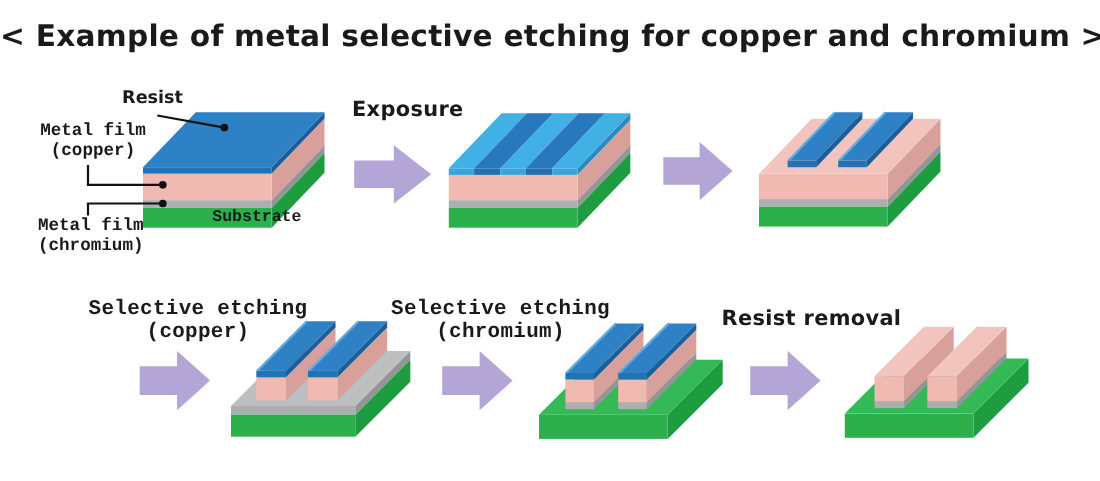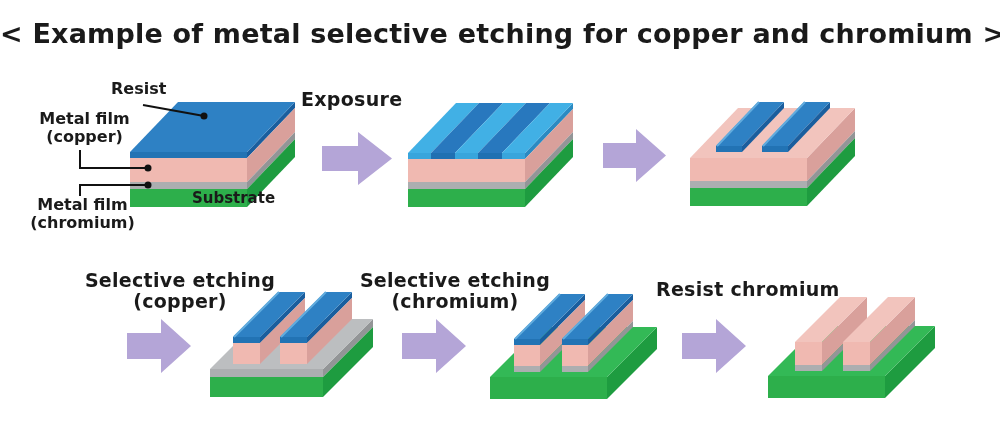--- a/index.html
+++ b/index.html
@@ -1,20 +1,20 @@
 <!DOCTYPE html>
 <html><head>
 <meta charset="utf-8">
 <style>
   html,body{margin:0;padding:0;background:#ffffff;}
   .canvas{position:relative;width:1000px;height:437px;background:#ffffff;overflow:hidden;
           font-family:"DejaVu Sans","Liberation Sans",sans-serif;}
   .layer-svg{position:absolute;left:0;top:0;}
   .lbl{position:absolute;color:#1a1a1a;font-weight:bold;white-space:nowrap;}
-  .lbl.center{text-align:center;white-space:normal;}
+  .lbl.center{text-align:center;white-space:normal;font-family:Liberation Mono, monospace;}
   .title{left:0;top:18px;width:1000px;text-align:center;font-size:27px;letter-spacing:0.2px;}
   .layerlbl{font-size:16px;line-height:18px;}
   .steplbl{font-size:19px;line-height:21px;letter-spacing:0.3px;}
   .substrate{font-size:15px;}
   polygon,rect,circle{stroke:none;}
   line.ptr{stroke-width:2;fill:none;}
   line.hl{stroke-width:2;fill:none;}
 </style>
 </head>
 <body>
@@ -164,28 +164,28 @@
   <div>(copper)</div>
 </div>
 
 <div class="lbl layerlbl center" style="left:20px;top:196px;width:125px;">
   <div>Metal film</div>
   <div>(chromium)</div>
 </div>
 
 <div class="lbl substrate center" style="left:130px;top:189px;width:117px;padding-left:45px;">Substrate</div>
 
-<div class="lbl steplbl" style="left:301px;top:89px;">Exposure</div>
+<div class="lbl steplbl" style="left:320px;top:89px;">Exposure</div>
 
 
 <div class="lbl steplbl center" style="left:80px;top:270px;width:200px;">
   <div>Selective etching</div>
   <div>(copper)</div>
 </div>
 
 <div class="lbl steplbl center" style="left:355px;top:270px;width:200px;">
   <div>Selective etching</div>
   <div>(chromium)</div>
 </div>
 
-<div class="lbl steplbl" style="left:656px;top:279px;">Resist chromium</div>
+<div class="lbl steplbl" style="left:656px;top:279px;">Resist removal</div>
 
 </div>
 
 </body></html>

